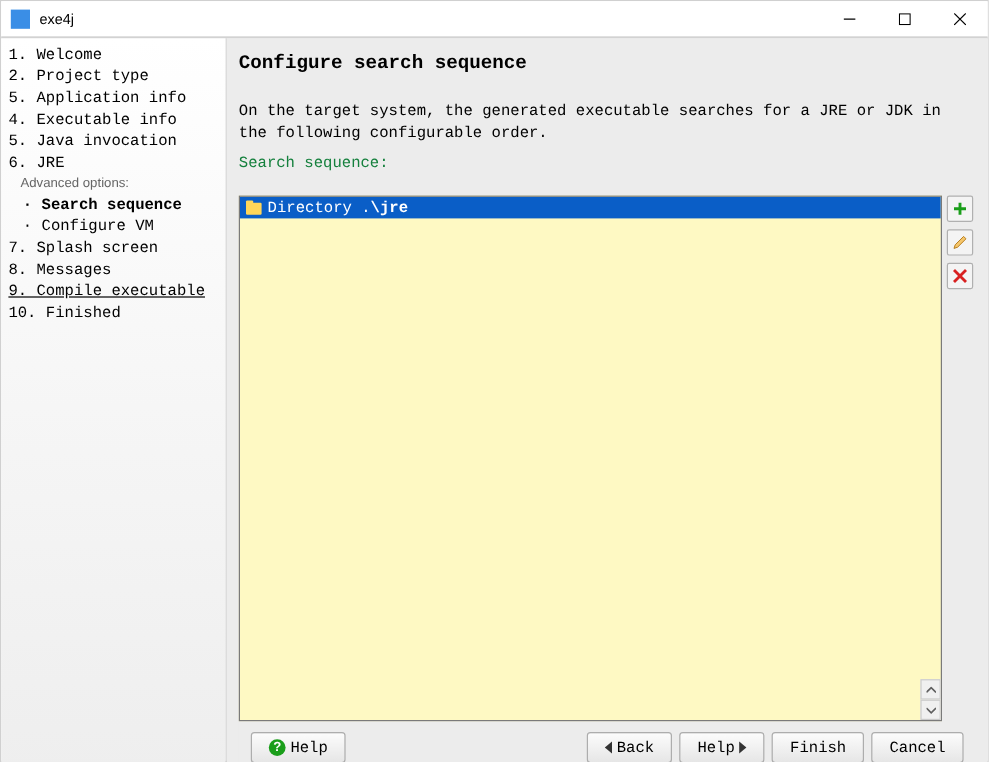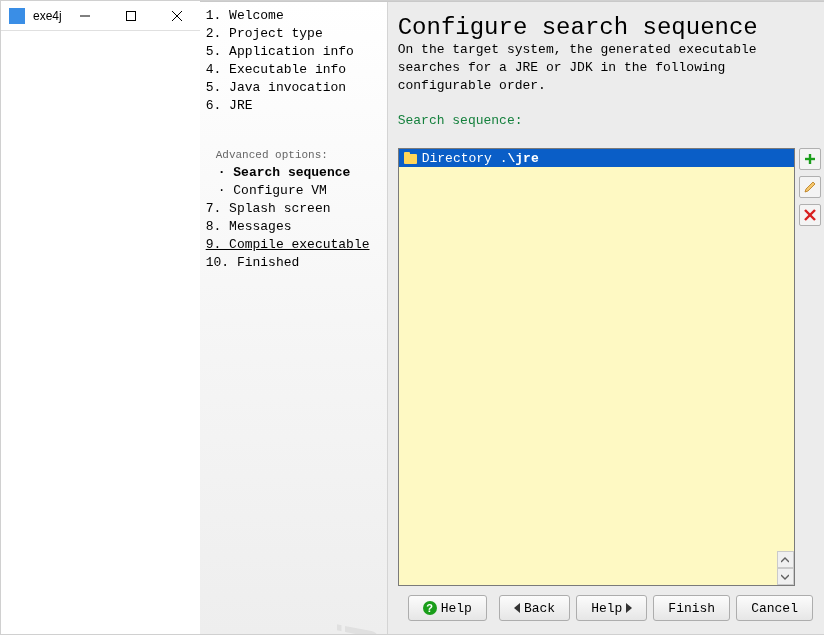--- a/index.html
+++ b/index.html
@@ -4,21 +4,21 @@
   <style>
     * { box-sizing: border-box; margin: 0; padding: 0; }
     body {
       font-family: "Courier New", "NSimSun", monospace;
       font-size: 13px;
       background: #f0f0f0;
       width: 824px;
       height: 635px;
       overflow: hidden;
     }
-    .window { width: 824px; height: 635px; background: #fff; display: flex; border: 1px solid #d0d0d0; }
+    .window { width: 824px; height: 635px; background: #fff; display: flex; flex-direction: column; border: 1px solid #d0d0d0; }
     .titlebar {
       height: 30px; background: #fff; display: flex; align-items: center;
       padding-left: 8px; border-bottom: 1px solid #e0e0e0;
     }
     .titlebar .app-icon {
       width: 16px; height: 16px; background: #3a8ee6; margin-right: 8px;
       display: flex; align-items: center; justify-content: center;
       font-size: 10px; color: #fff; font-family: sans-serif;
     }
     .titlebar .title { font-family: Tahoma, sans-serif; font-size: 12px; color: #000; }
@@ -32,35 +32,35 @@
       width: 188px; background: #ffffff;
       background: linear-gradient(to bottom, #ffffff 0%, #f6f6f6 50%, #eeeeee 100%);
       padding: 5px 2px 6px 4px; border-right: 1px solid #d4d4d4;
       position: relative; overflow: hidden;
     }
     .sidebar-item { padding: 1px 2px; white-space: nowrap; color: #000; cursor: pointer; line-height: 16px; }
     .sidebar-item.indent { padding-left: 14px; }
     .sidebar-item.bold { font-weight: bold; }
     .sidebar-item.underline { text-decoration: underline; }
     .sidebar-adv {
-      padding: 1px 2px 1px 12px; font-family: Liberation Mono, monospace; font-size: 11px;
-      color: #666; line-height: 15px; margin-top: 32px;
+      padding: 1px 2px 1px 12px; font-family: Liberation Sans, sans-serif; font-size: 11px;
+      color: #666; line-height: 15px;
     }
     .sidebar-mark {
       position: absolute; bottom: 8px; right: 8px; color: rgba(0,0,0,0.06);
       font-family: Arial, sans-serif; font-size: 44px; font-weight: bold;
       font-style: italic; transform: rotate(-90deg); transform-origin: right bottom;
       letter-spacing: -1px;
     }
     .main { flex: 1; background: #ececec; padding: 8px 10px 0 10px; display: flex; flex-direction: column; }
     .main h1 {
-      font-family: "NSimSun", "Courier New", monospace; font-weight: normal;
-      font-size: 24px; color: #000; margin-bottom: 0; padding-top: 4px;
-    }
-    .main .desc { color: #000; line-height: 18px; margin-bottom: 18px; }
+      font-family: "NSimSun", "Courier New", monospace; font-weight: bold;
+      font-size: 16px; color: #000; margin-bottom: 22px; padding-top: 4px;
+    }
+    .main .desc { color: #000; line-height: 18px; margin-bottom: 8px; }
     .main .label { color: #15803d; margin-bottom: 20px; }
     .sequence-row { display: flex; align-items: flex-start; }
     .listbox {
       flex: 1; height: 438px; background: #fef9c3; border: 1px solid #7a7a7a;
       overflow: hidden; position: relative;
     }
     .list-item {
       background: #0a5ec7; color: #fff; padding: 1px 4px;
       display: flex; align-items: center; height: 18px;
     }

